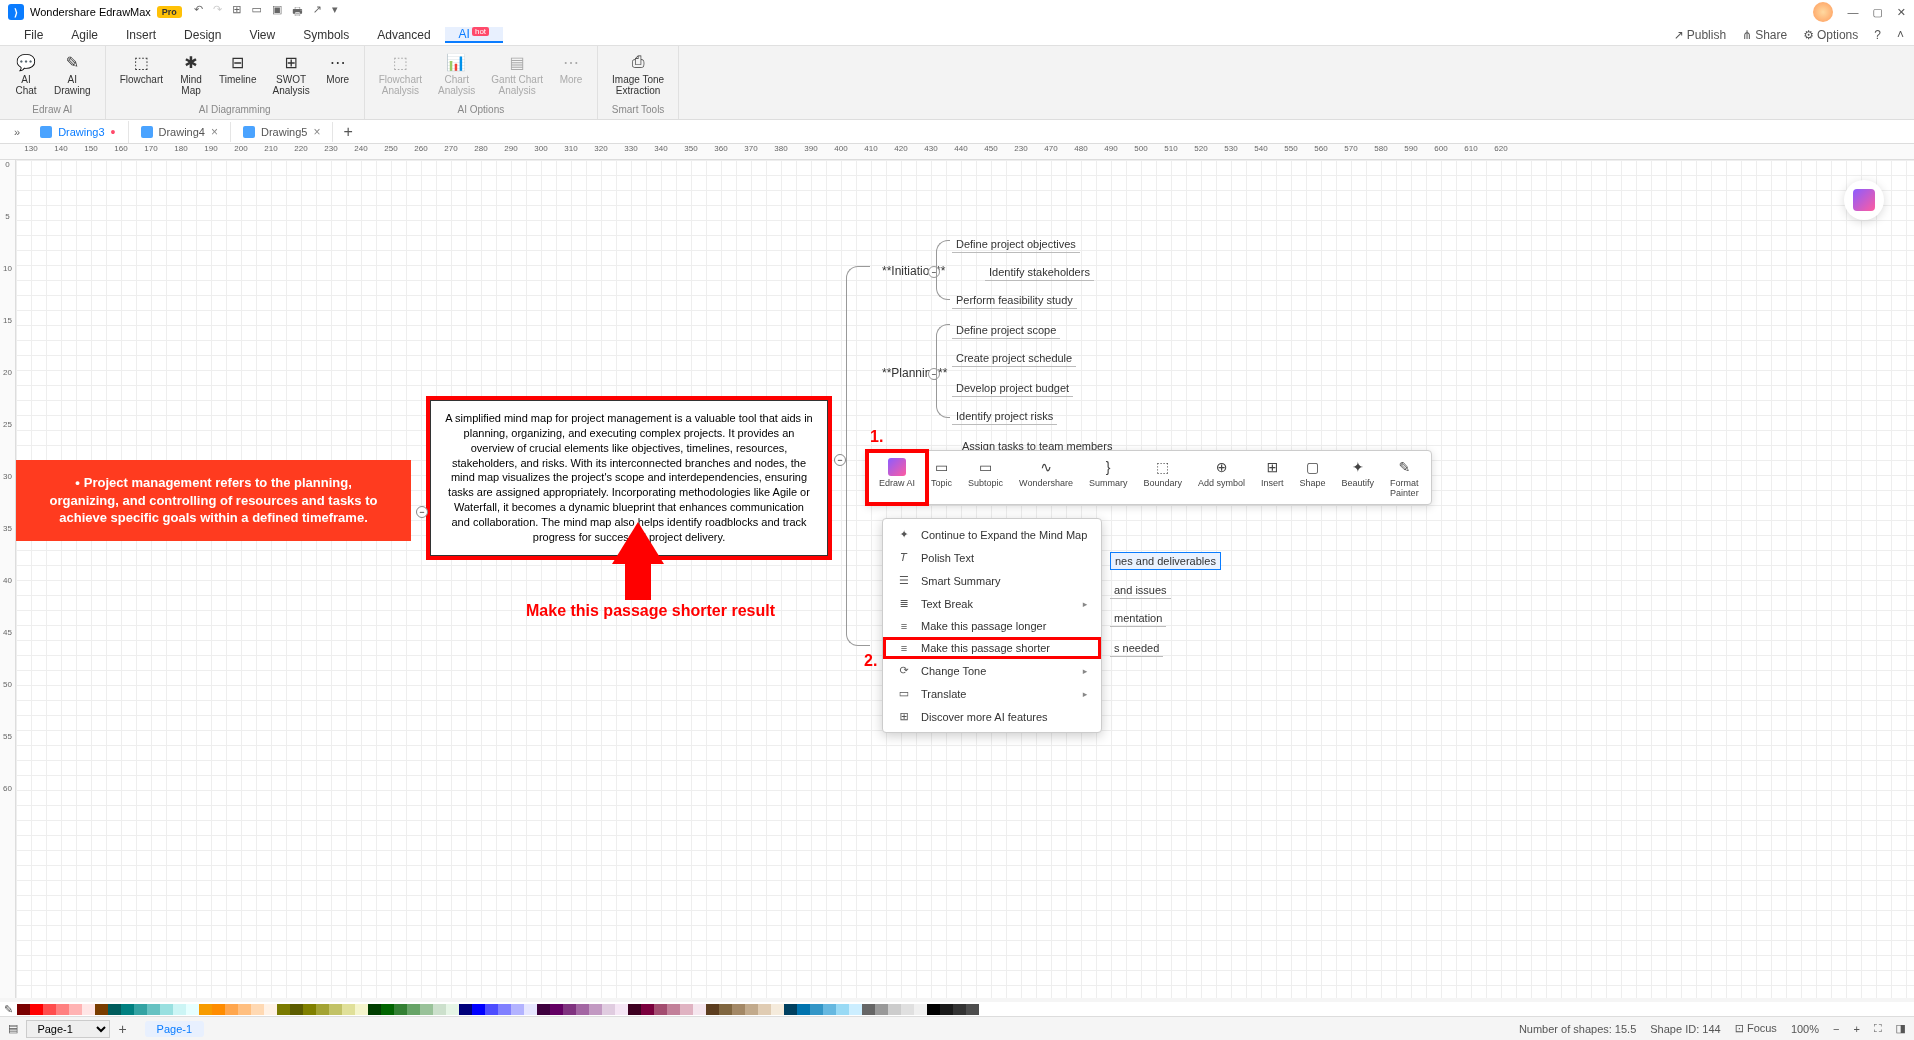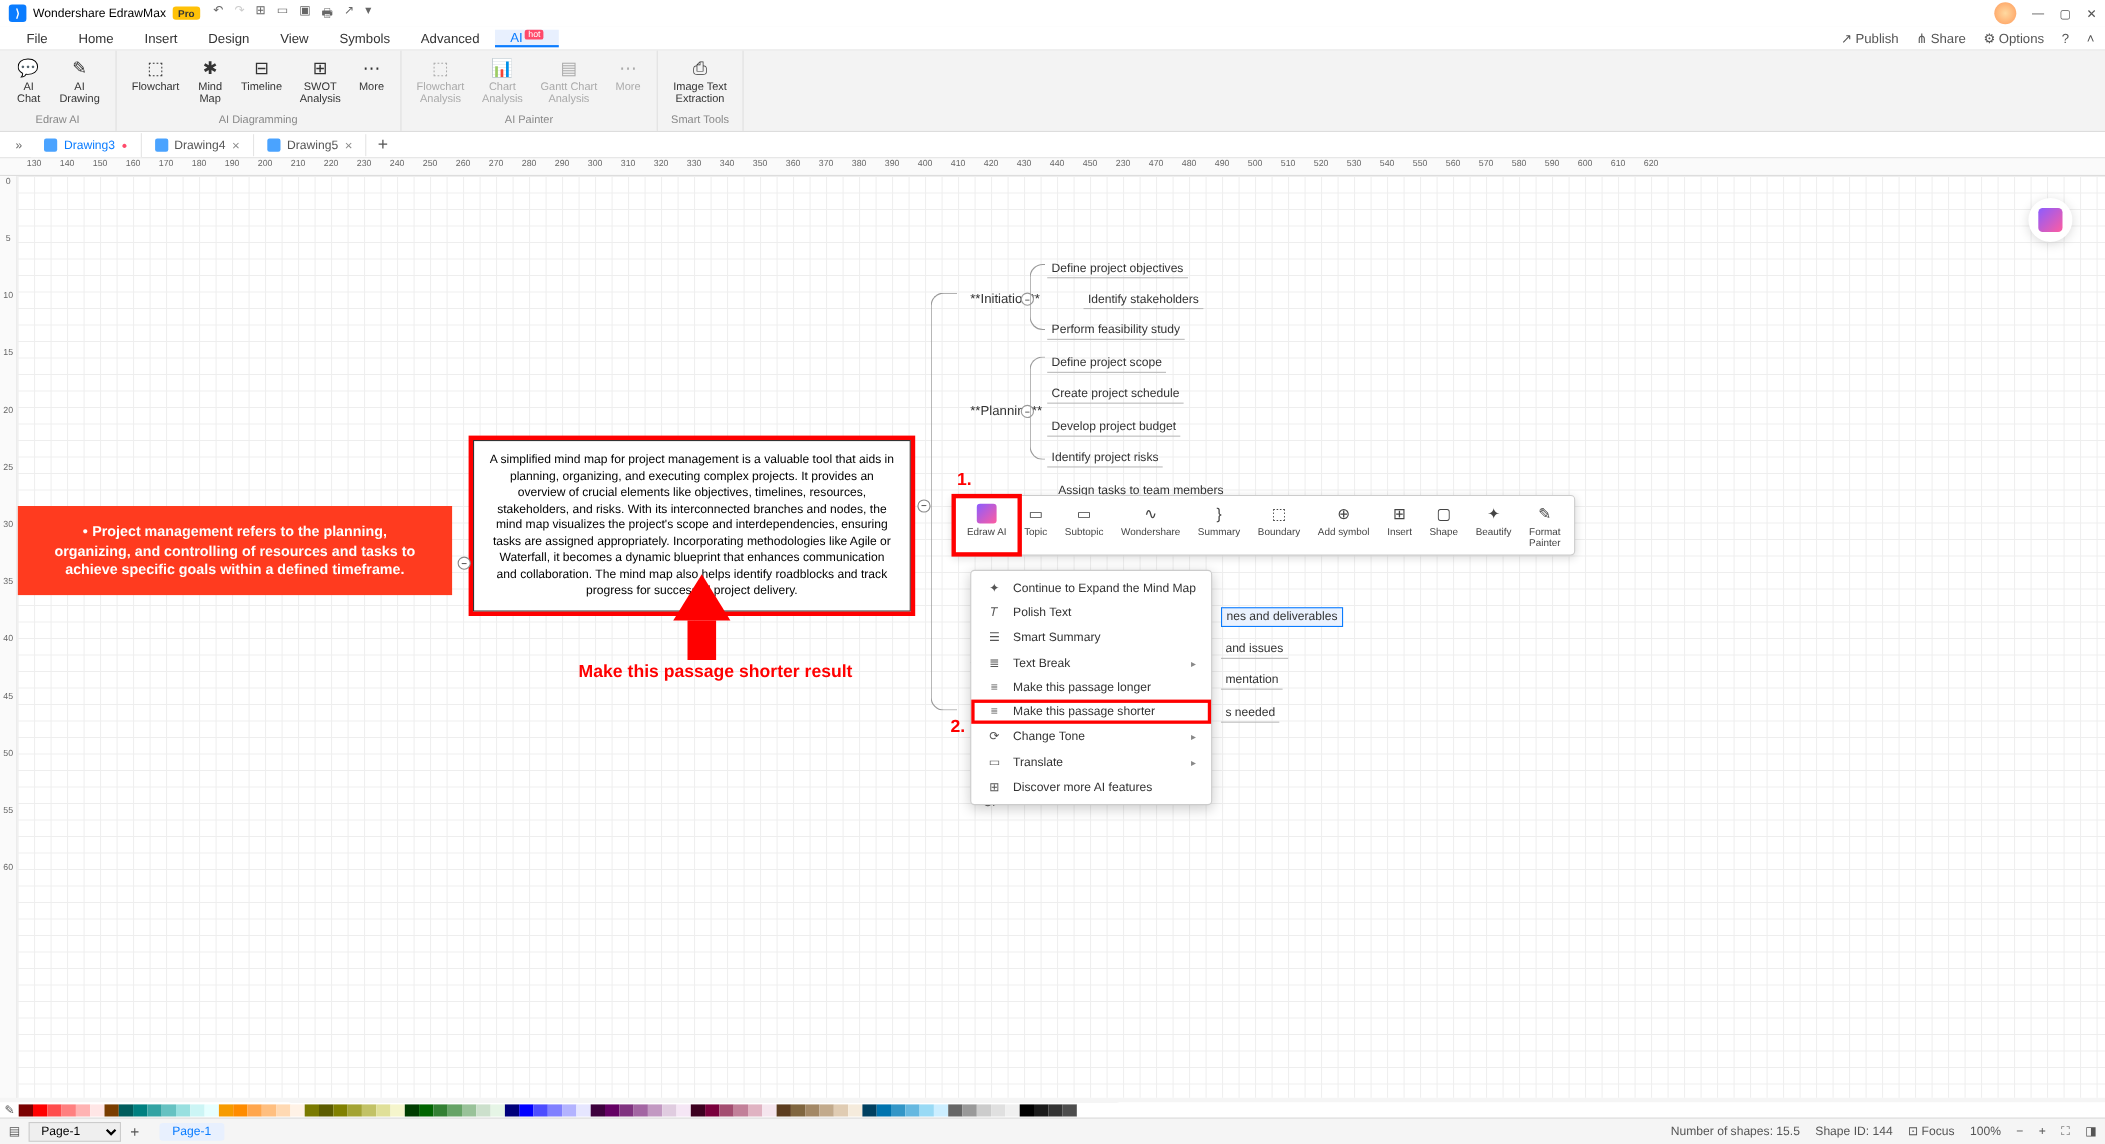--- a/index.html
+++ b/index.html
@@ -121,21 +121,21 @@
   <div class="winctrl">
     <div class="avatar"></div>
     <span>—</span>
     <span>▢</span>
     <span>✕</span>
   </div>
 </div>
 
 <div class="menubar">
   <span class="mitem">File</span>
-  <span class="mitem">Home</span>
+  <span class="mitem">Agile</span>
   <span class="mitem">Insert</span>
   <span class="mitem">Design</span>
   <span class="mitem">View</span>
   <span class="mitem">Symbols</span>
   <span class="mitem">Advanced</span>
   <span class="mitem active"><span>AI</span><span class="hot">hot</span></span>
   <div class="right">
     <span>↗ <span>Publish</span></span>
     <span>⋔ <span>Share</span></span>
     <span>⚙ <span>Options</span></span>
@@ -202,27 +202,27 @@
       <div class="rbtn disabled">
           <div class="ricon">▤</div>
           <span style="white-space:pre-line;text-align:center">Gantt Chart
 Analysis</span>
         </div>
       <div class="rbtn disabled">
           <div class="ricon">⋯</div>
           <span>More</span>
         </div>
     </div>
-    <div class="glabel">AI Painter</div>
+    <div class="glabel">AI Options</div>
   </div>
   <div class="rgroup">
     <div class="btns">
       <div class="rbtn">
           <div class="ricon">⎙</div>
-          <span style="white-space:pre-line;text-align:center">Image Text
+          <span style="white-space:pre-line;text-align:center">Image Tone
 Extraction</span>
         </div>
     </div>
     <div class="glabel">Smart Tools</div>
   </div>
 </div>
 
 <div class="doctabs">
   <span class="expand">»</span>
   <div class="dtab active">

